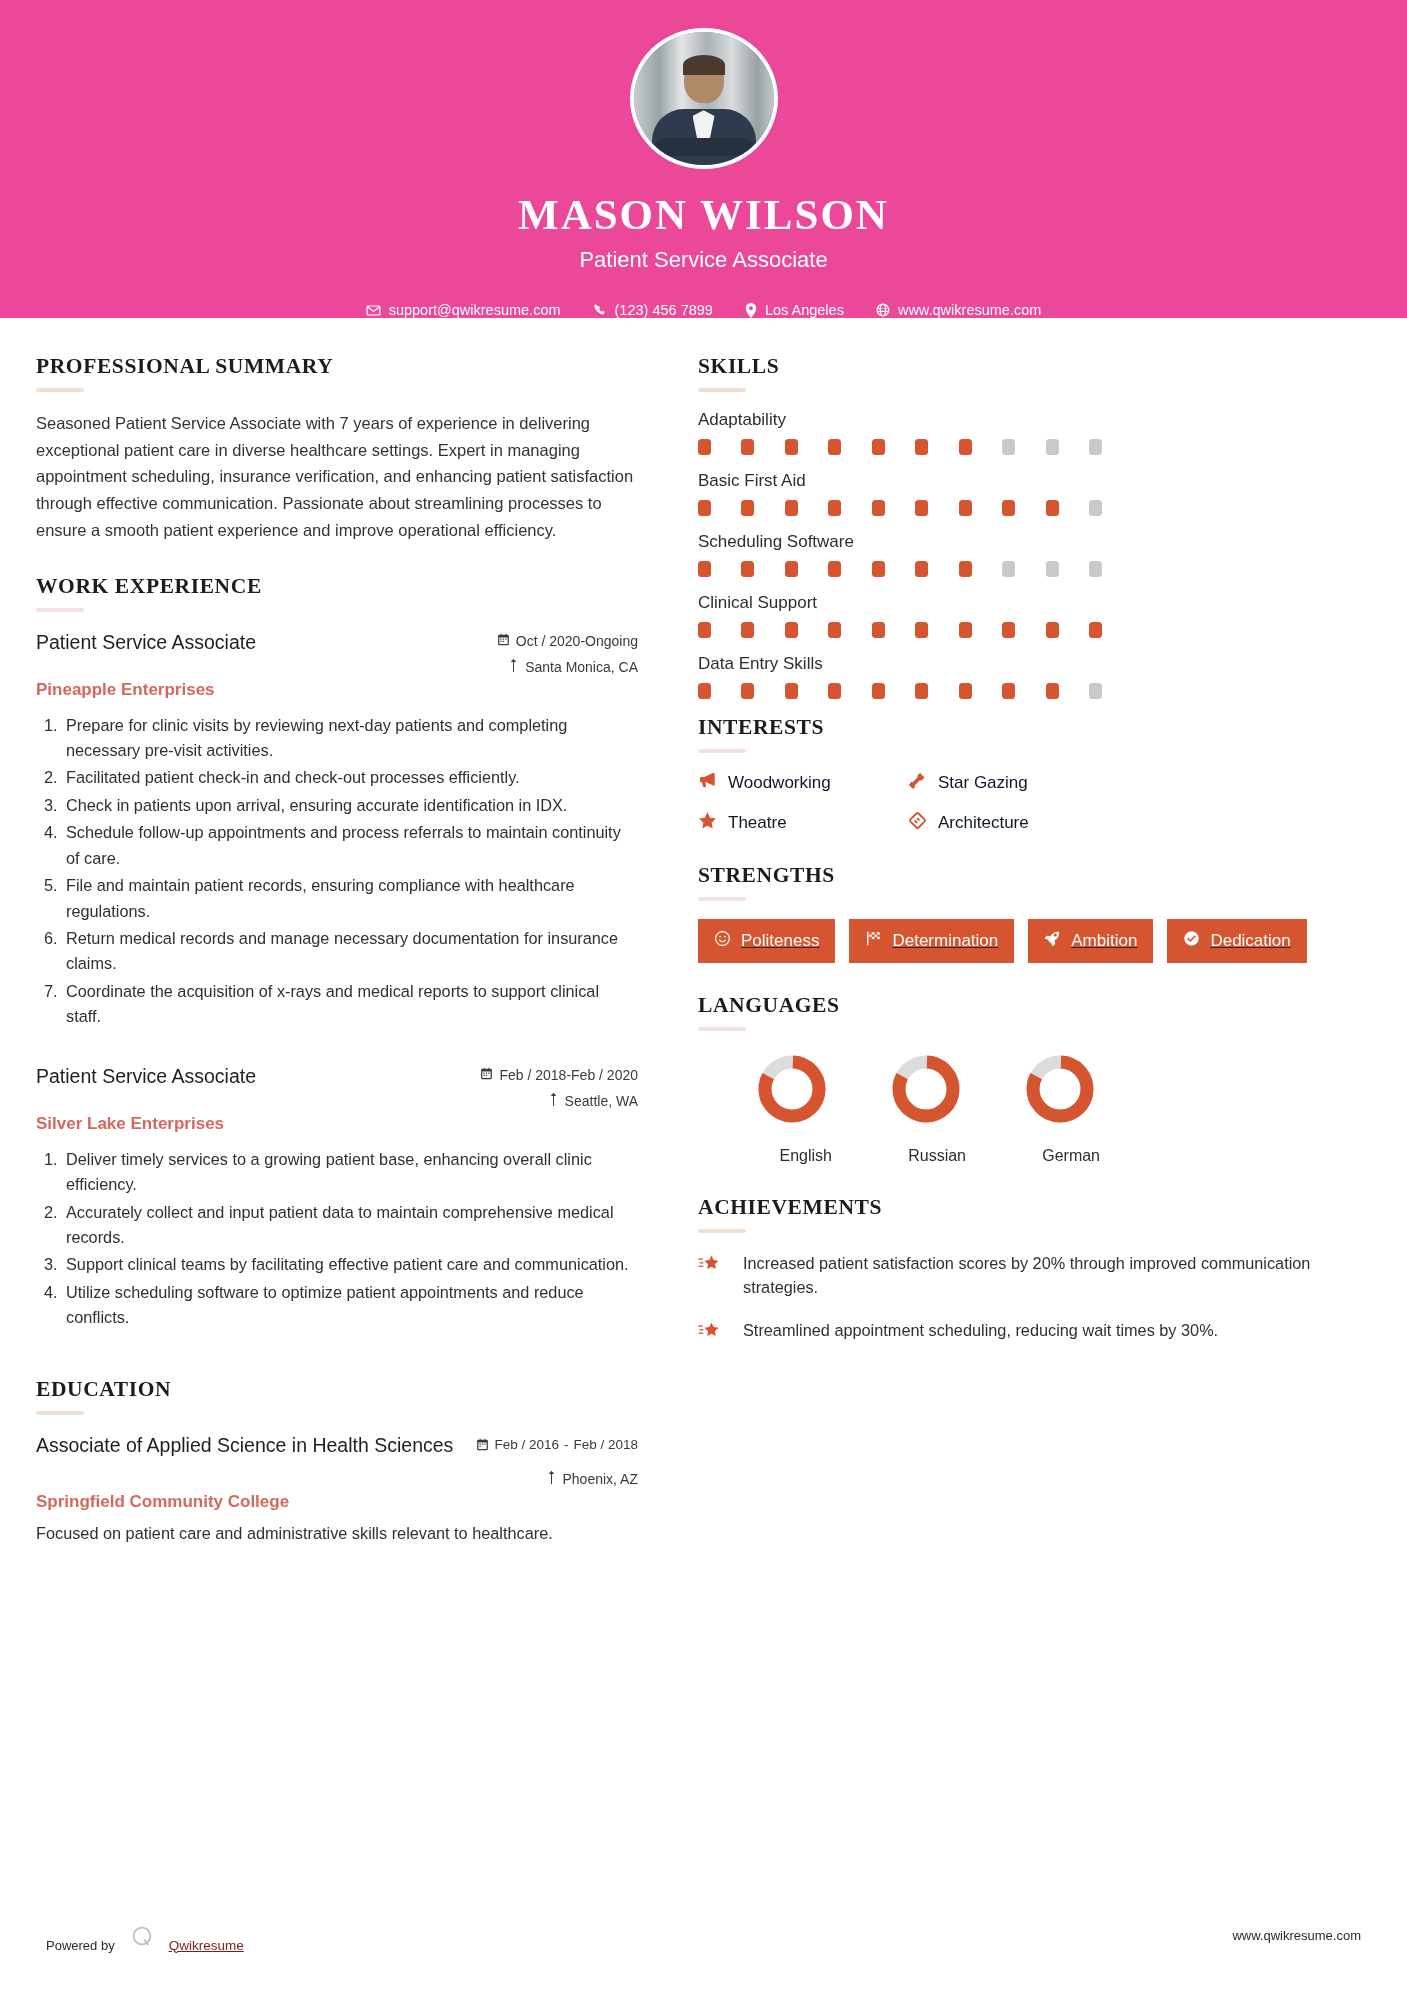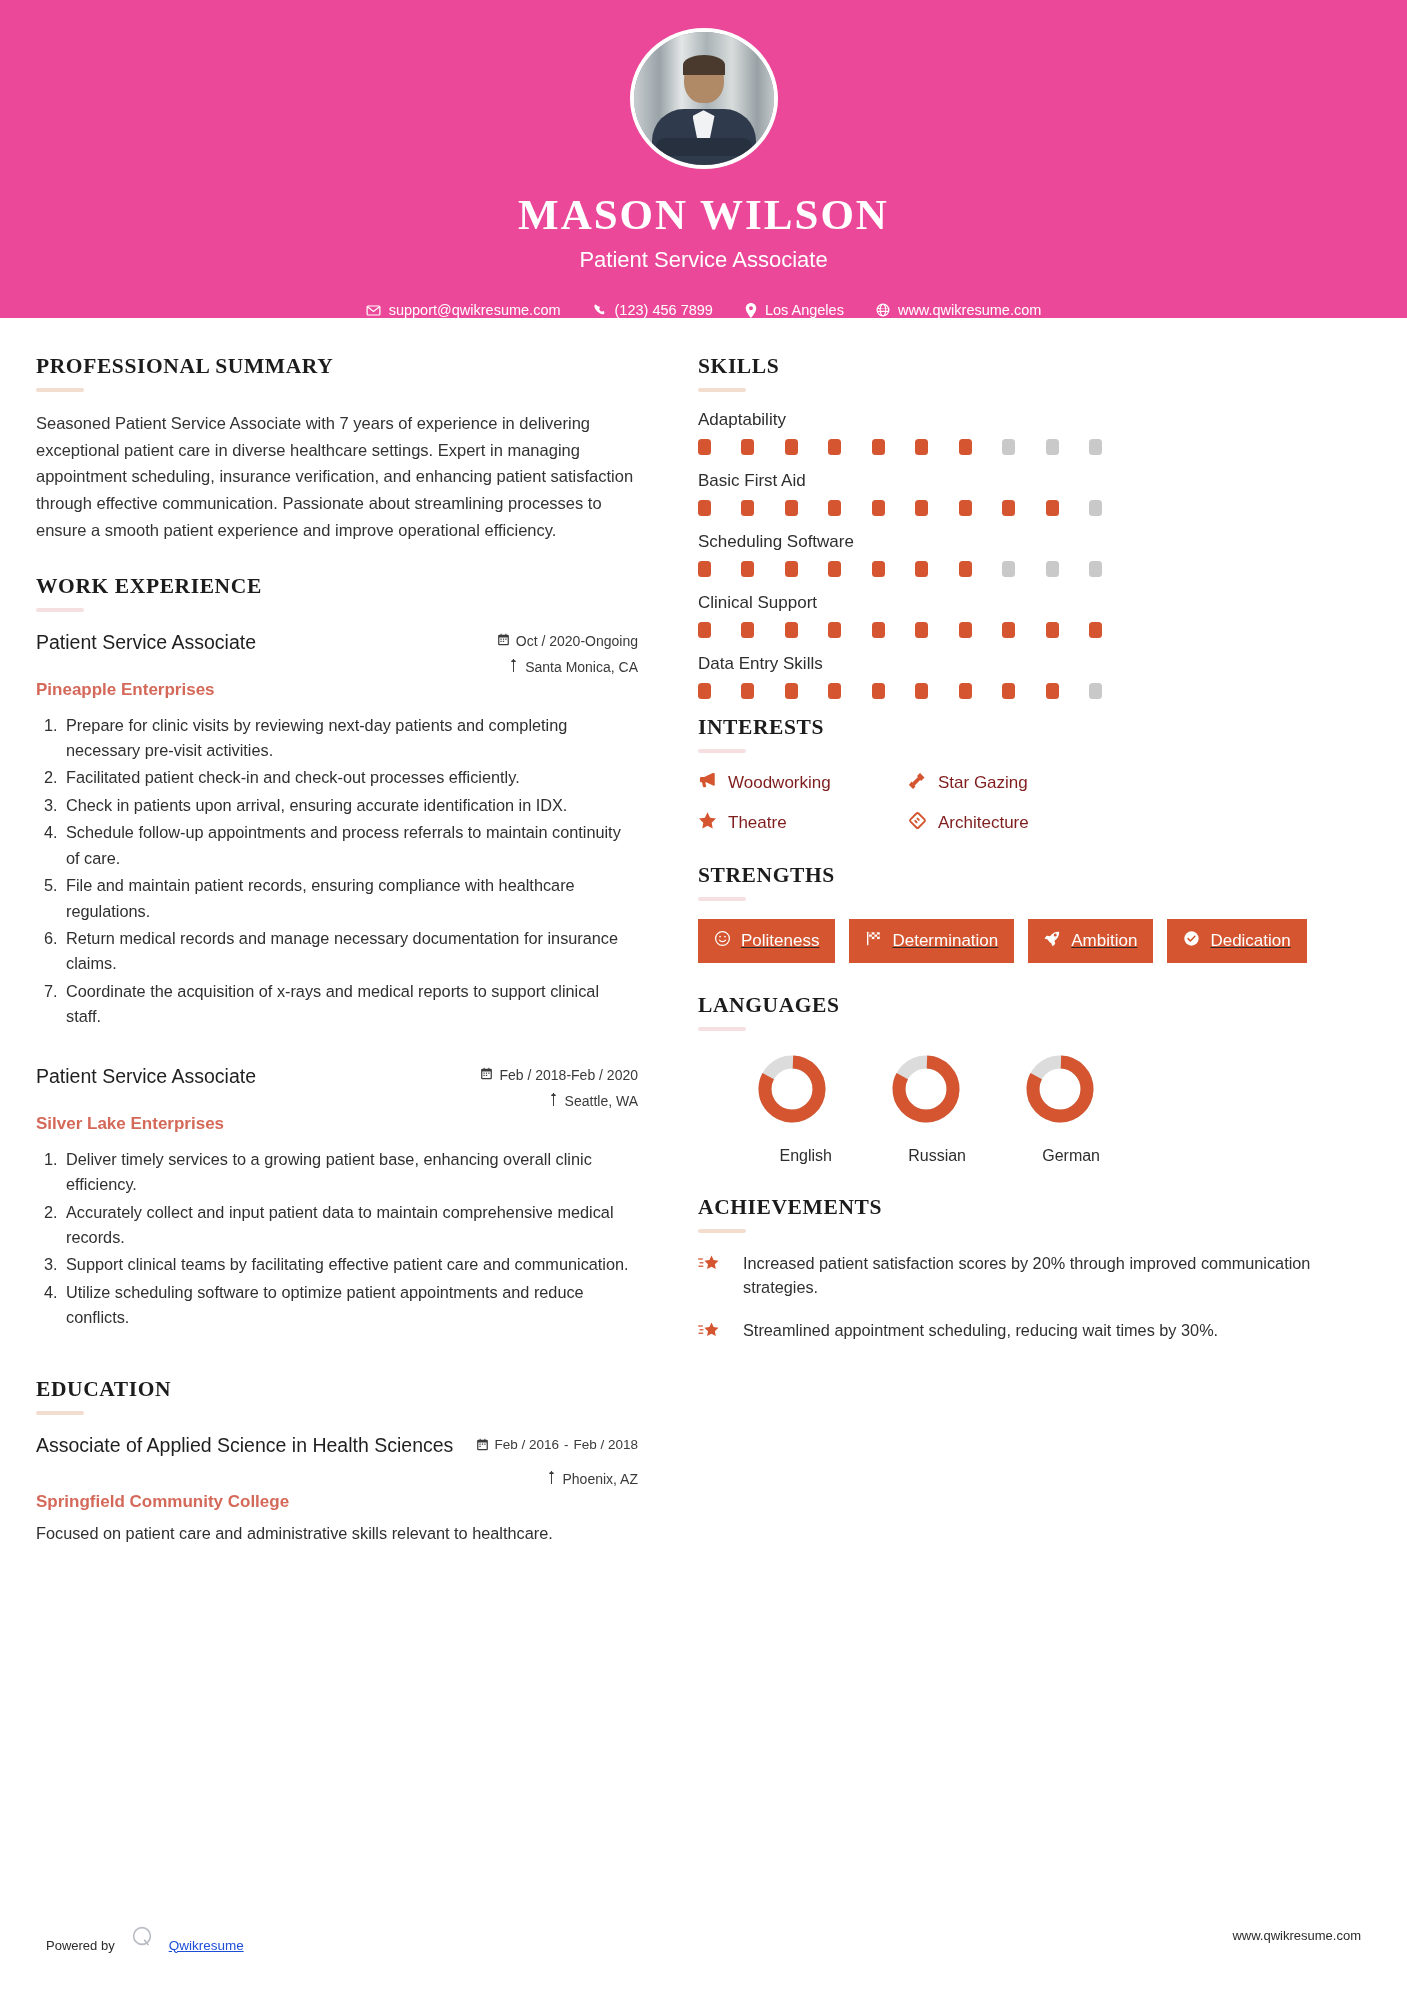--- a/index.html
+++ b/index.html
@@ -187,21 +187,21 @@
   .dot.on { background:#d4552f; }
 
   
   .interest-grid {
     display:grid;
     grid-template-columns:210px 1fr;
     row-gap:16px;
   }
   .interest {
     display:flex; align-items:center; gap:11px;
-    font-size:17px; color:#7f1d1d;
+    font-size:17px; color:#0f172a;
   }
 
   
   .strength-rows { display:flex; flex-direction:row; gap:14px;text-decoration:underline; }
   .strength-line { display:flex; gap:14px; }
   .strength {
     background:#d4552f;
     color:#ffffff;
     font-size:17px;
     padding:11px 16px;
@@ -233,21 +233,21 @@
     left:0; right:0; bottom:0;
     height:110px;
     padding:0 46px;
     display:flex;
     align-items:center;
     justify-content:space-between;
     font-size:13px;
     color:#2b2b2b;
   }
   .footer-left { display:flex; align-items:flex-end; gap:14px; }
-  .footer-brand { text-decoration:underline; font-size:13.5px; color:#1d4ed8;margin-top:20px; }
+  .footer-brand { text-decoration:underline; font-size:13.5px; color:#7f1d1d;margin-top:20px; }
   .footer-right { font-size:13px; color:#2b2b2b; }
 </style>
 </head>
 <body>
 
 <div class="header">
   <div class="avatar">
     <div class="ph-bg"></div>
     <div class="ph-body"></div>
     <div class="ph-shirt"></div>

